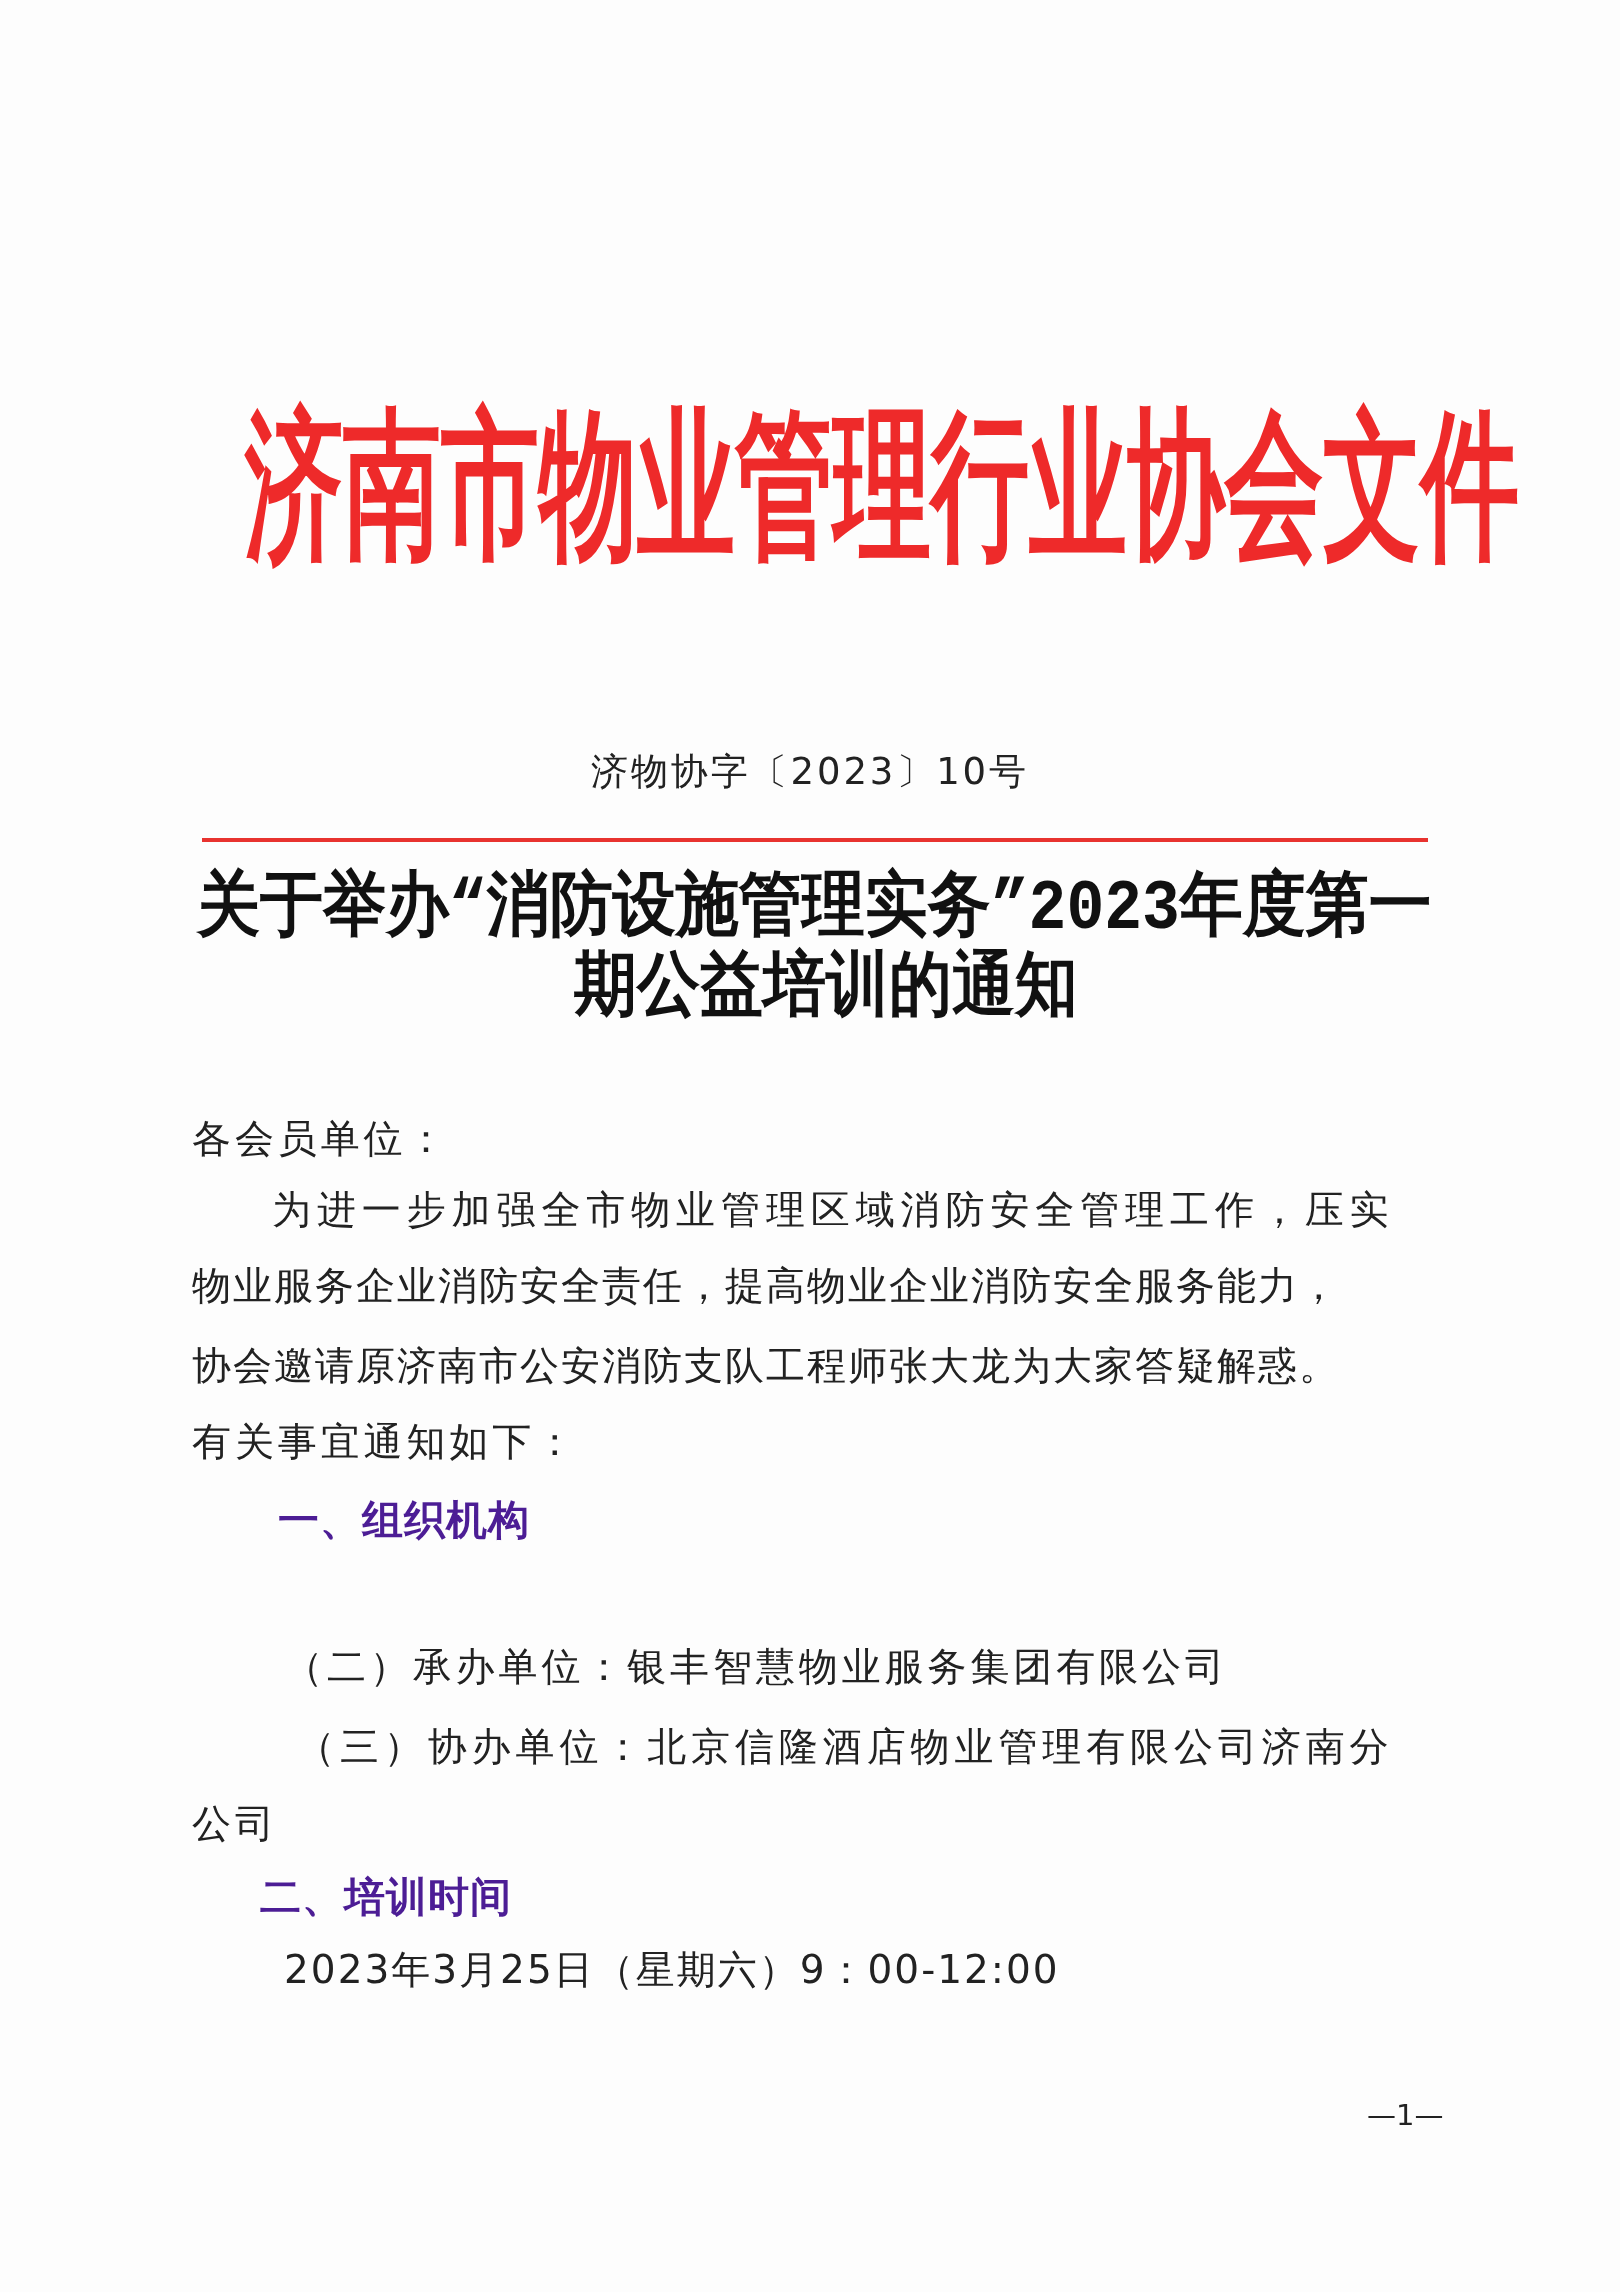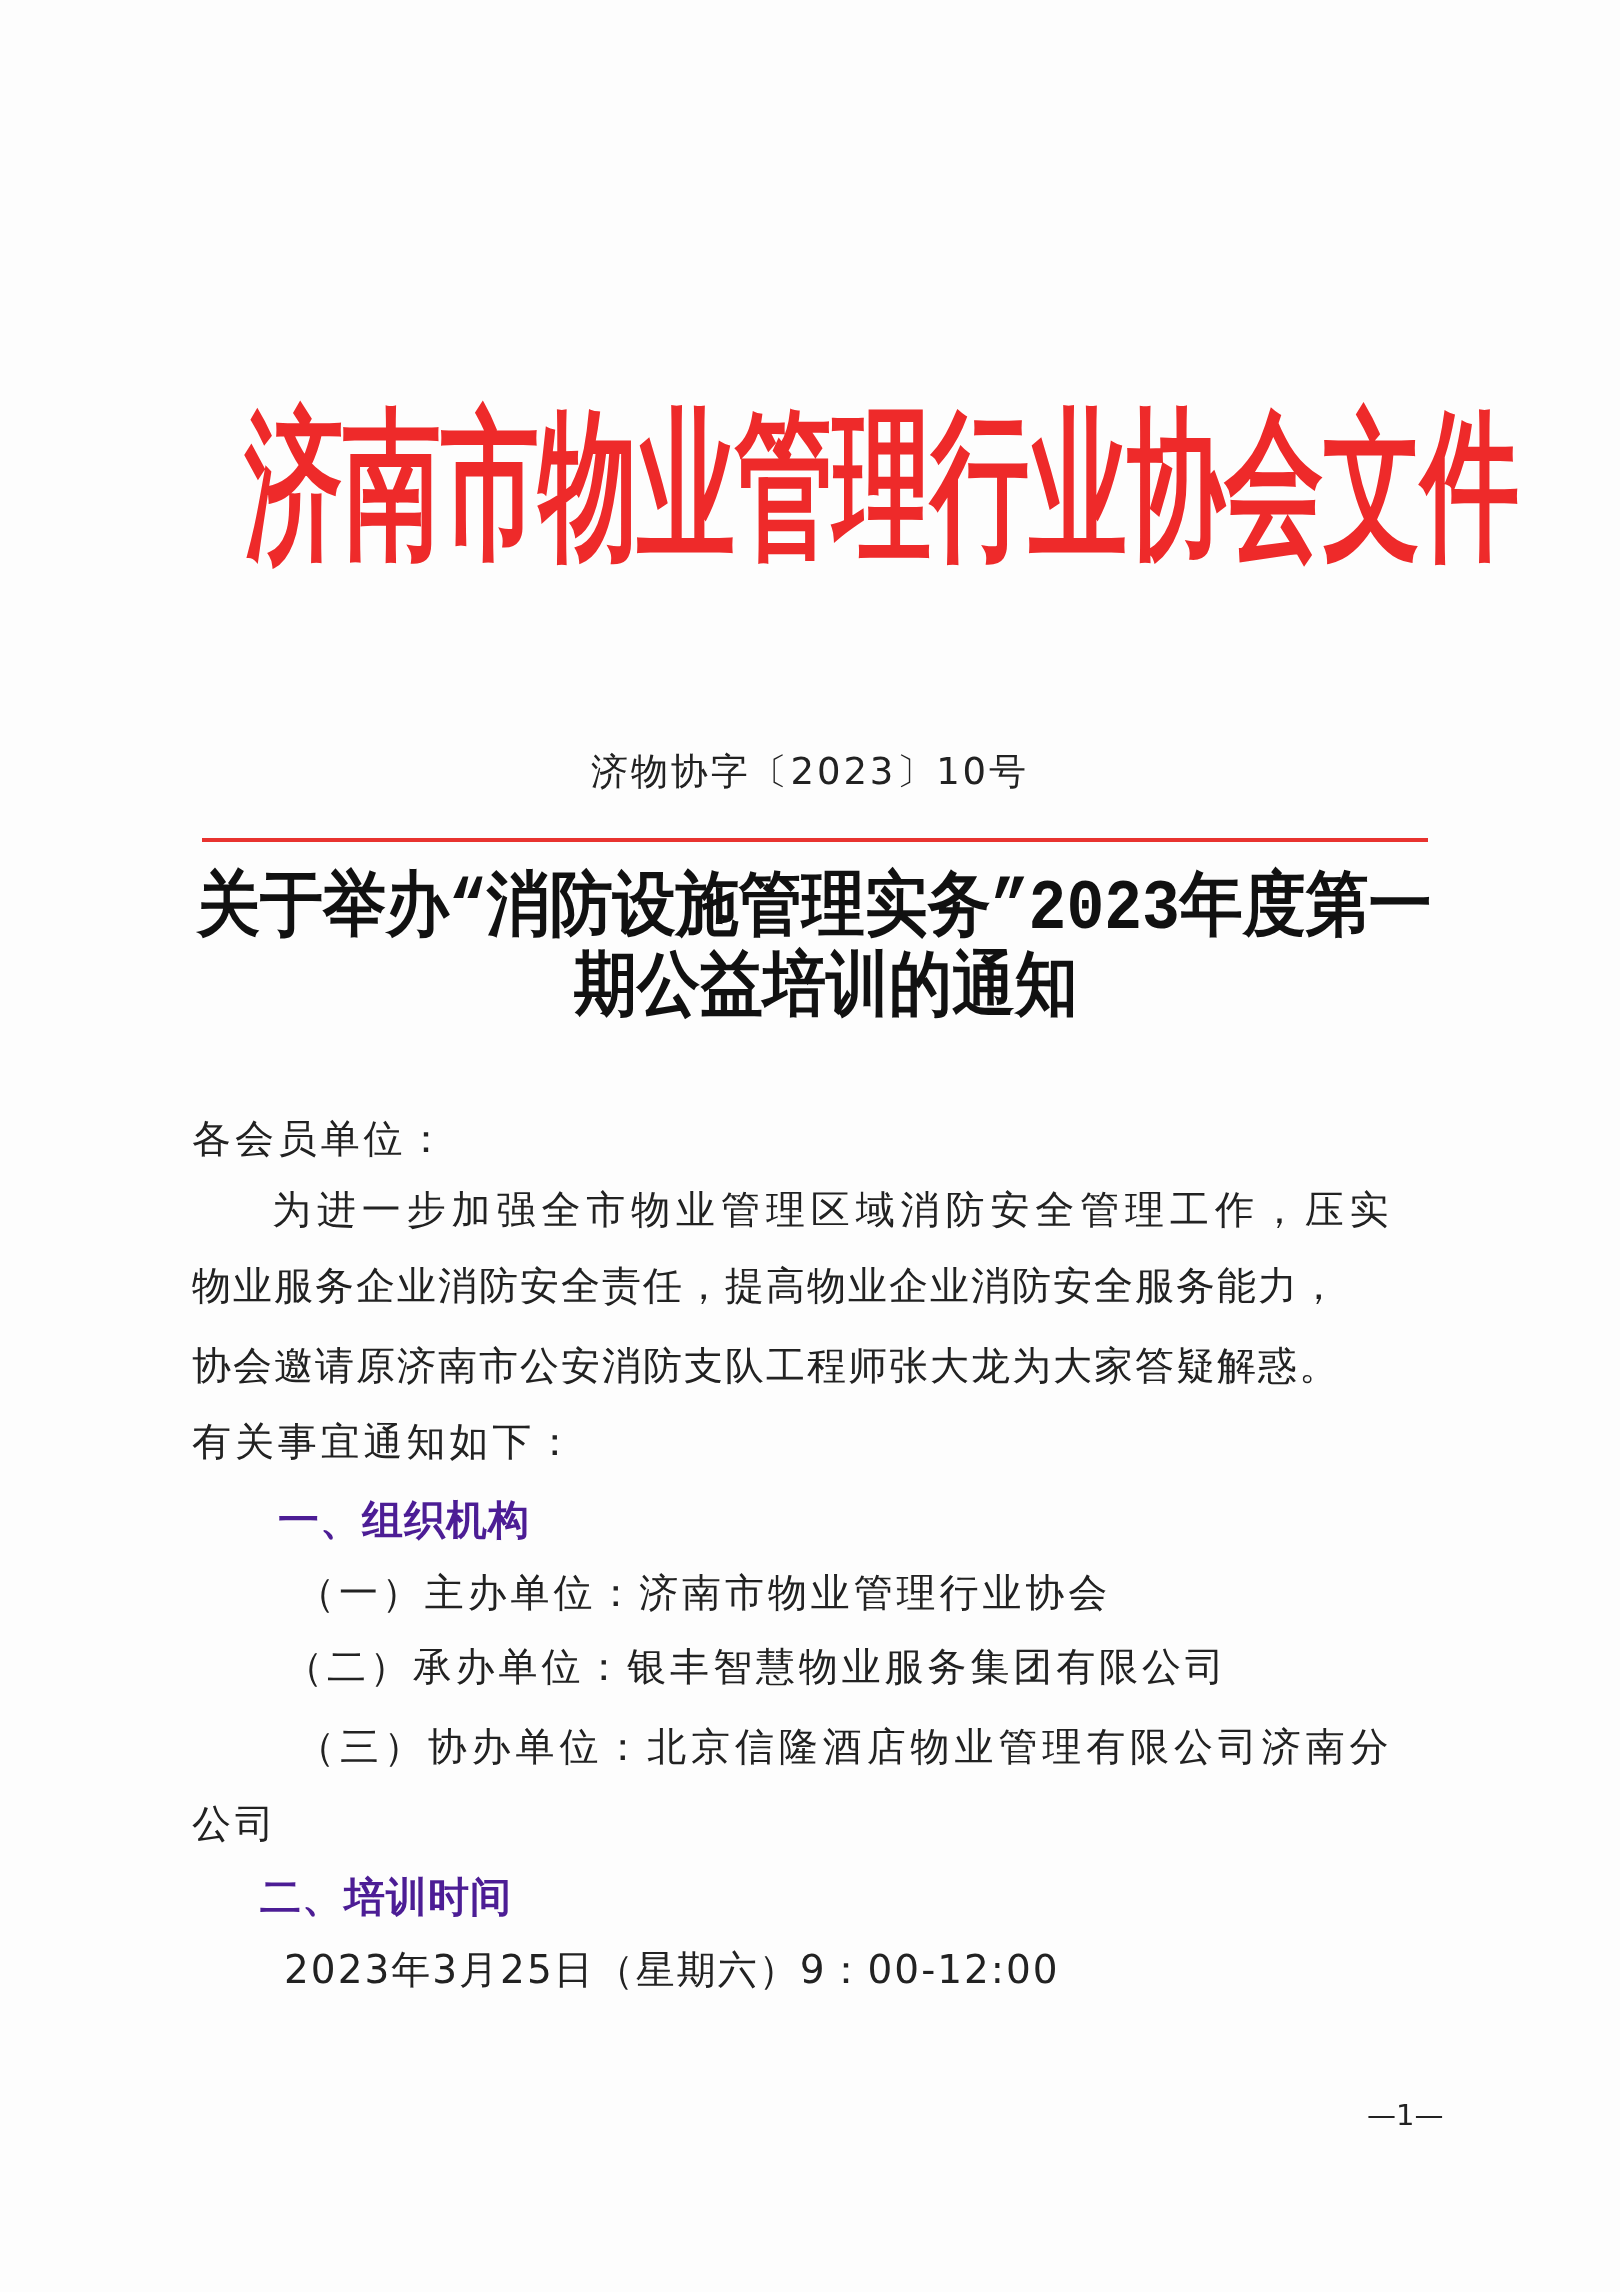--- a/index.html
+++ b/index.html
@@ -112,21 +112,20 @@
 
   <div class="body-line" style="left:192px; top:1119px;">各会员单位：</div>
 
   <div class="body-line" style="left:272px; top:1190px; letter-spacing:5.9px;">为进一步加强全市物业管理区域消防安全管理工作，压实</div>
   <div class="body-line" style="left:192px; top:1266px; letter-spacing:2px;">物业服务企业消防安全责任，提高物业企业消防安全服务能力，</div>
   <div class="body-line" style="left:192px; top:1346px; letter-spacing:2px;">协会邀请原济南市公安消防支队工程师张大龙为大家答疑解惑。</div>
   <div class="body-line" style="left:192px; top:1422px;">有关事宜通知如下：</div>
 
   <div class="heading" style="left:278px; top:1500px;">一、组织机构</div>
 
-  <div class="body-line" style="left:296px; top:1573px;">（一）主办单位：济南市物业管理行业协会</div>
   <div class="body-line" style="left:284px; top:1647px;">（二）承办单位：银丰智慧物业服务集团有限公司</div>
   <div class="body-line" style="left:296px; top:1727px; letter-spacing:4.9px;">（三）协办单位：北京信隆酒店物业管理有限公司济南分</div>
   <div class="body-line" style="left:192px; top:1804px;">公司</div>
 
   <div class="heading" style="left:260px; top:1877px;">二、培训时间</div>
 
   <div class="body-line" style="left:284px; top:1950px; letter-spacing:2px;">2023年3月25日（星期六）9：00-12:00</div>
 
   <div class="page-number">—1—</div>
 

